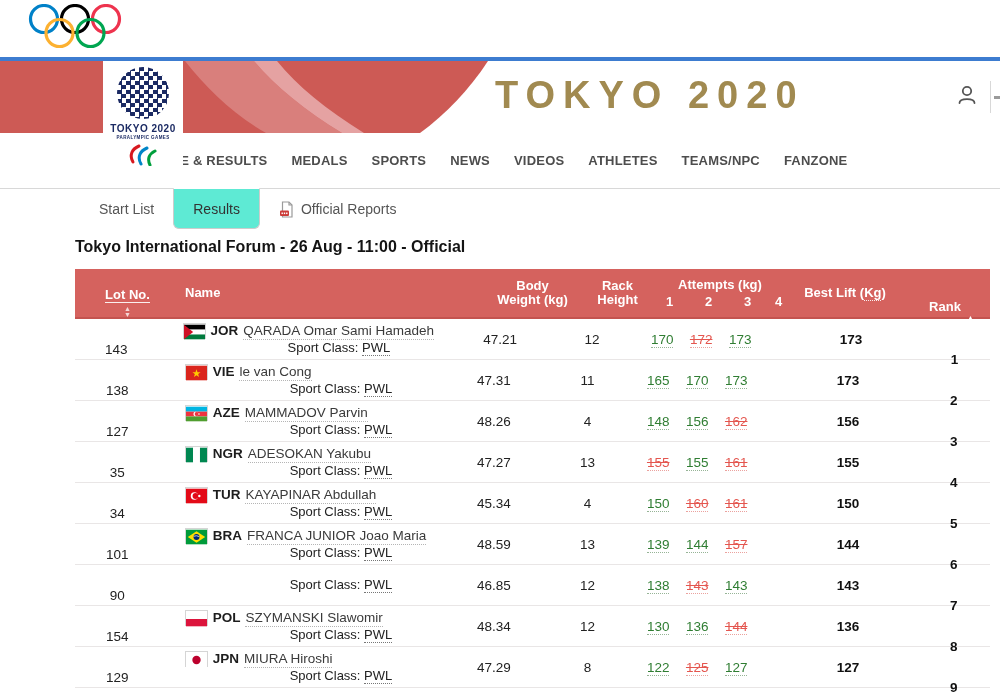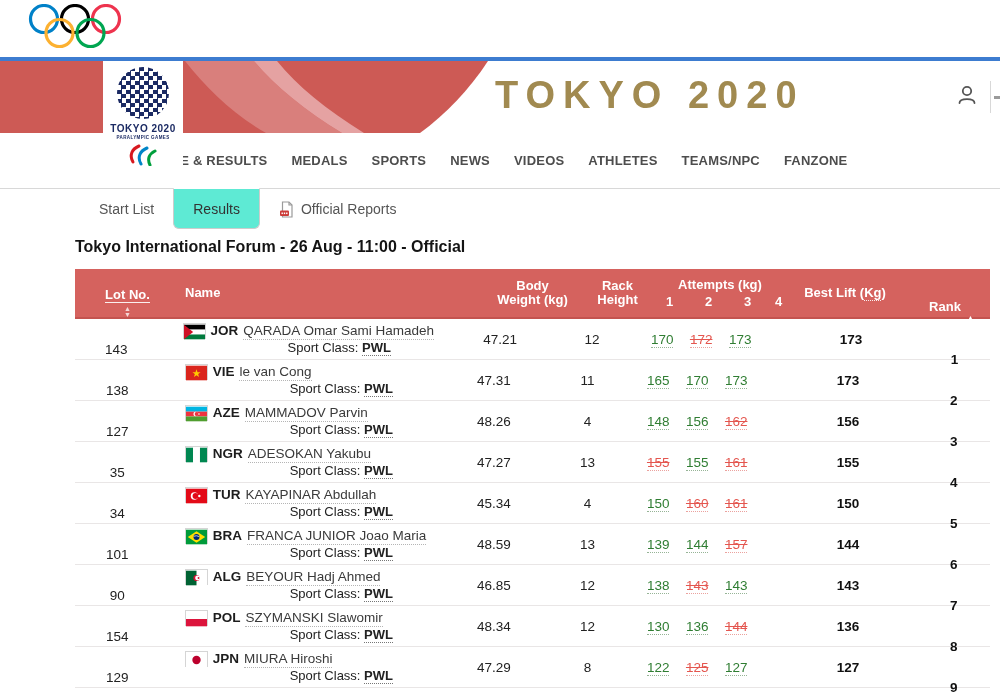--- a/index.html
+++ b/index.html
@@ -64,21 +64,21 @@
 
   .tr { display:flex; align-items:center; height:41px; border-bottom:1px solid #e9e6e6; color:#222;gap:25px; }
   .td { text-align:center; }
   .td.c-name { text-align:left; }
   .name-line { display:flex; align-items:center; gap:5px; line-height:16px; }
   .flag { width:23px; height:16px; border:1px solid #d5d5d5; display:inline-flex; flex:none; }
   .flag svg { display:block; }
   .noc { font-weight:700; color:#1d1d1d; }
   .athlete { color:#3a3a3a; border-bottom:1px dotted #b5b5b5; white-space:nowrap; }
   .class-line { padding-left:105px; font-size:13px; line-height:16px; color:#222; }
-  .sport-class-value { border-bottom:1px dotted #767676;font-weight:bold; }
+  .sport-class-value { border-bottom:1px dotted #767676; }
   .c-att.cell { display:flex; }
   .attempt b { font-weight:400; }
   .attempt.good b { color:#2f7d32; border-bottom:1px dotted #96b496;text-align:center; }
   .attempt.fail b { color:#e4564f; text-decoration:line-through; border-bottom:1px dotted #eba29e; }
   .best-lift, .rank-val { font-weight:700; color:#111; }
 </style>
 </head>
 <body>
 
 <div class="topbar">
@@ -365,33 +365,20 @@
           <span class="attempt slot1 good"><b>144</b></span>
           <span class="attempt slot2 fail"><b>157</b></span>
           <span class="attempt slot3 none"><b></b></span>
         </div>
         <div class="td c-best best-lift">144</div>
         <div class="td c-rank rank-val">6</div>
       </div>
       <div class="tr">
         <div class="td c-lot">90</div>
         <div class="td c-name">
-          <div class="name-line">
-            <span class="flag">
-              <svg width="23" height="16" viewBox="0 0 23 16">
-                <rect width="23" height="16" fill="#fff"></rect>
-                <rect width="11.5" height="16" fill="#006233"></rect>
-                <circle cx="11.5" cy="8" r="3.4" fill="#d21034"></circle>
-                <circle cx="12.7" cy="8" r="2.7" fill="#fff"></circle>
-                <circle cx="13.7" cy="8" r="1" fill="#d21034"></circle>
-              </svg>
-            </span>
-            <span class="noc">ALG</span>
-            <span class="athlete">BEYOUR Hadj Ahmed</span>
-          </div>
           <div class="class-line"><span>Sport Class: </span><span class="sport-class-value">PWL</span></div>
         </div>
         <div class="td c-bw">46.85</div>
         <div class="td c-rack">12</div>
         <div class="td c-att cell">
           <span class="attempt slot0 good"><b>138</b></span>
           <span class="attempt slot1 fail"><b>143</b></span>
           <span class="attempt slot2 good"><b>143</b></span>
           <span class="attempt slot3 none"><b></b></span>
         </div>

